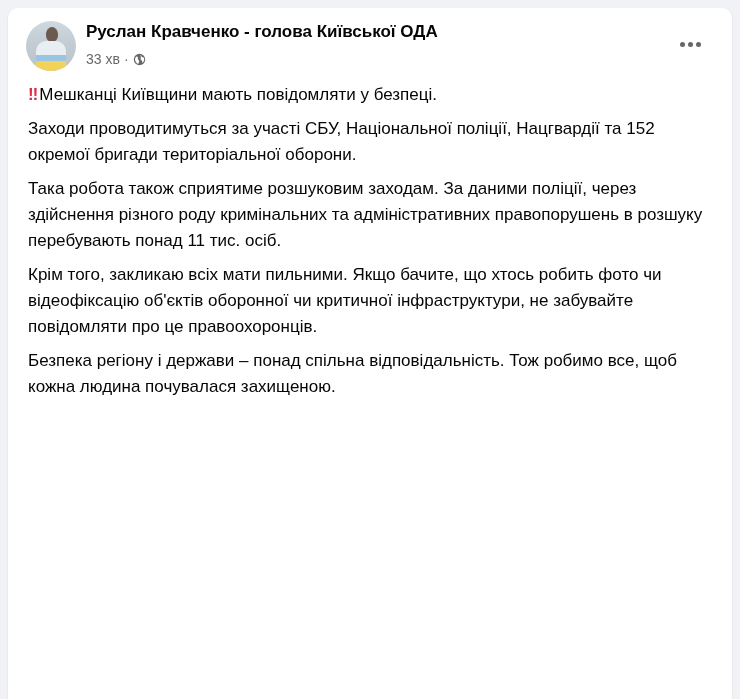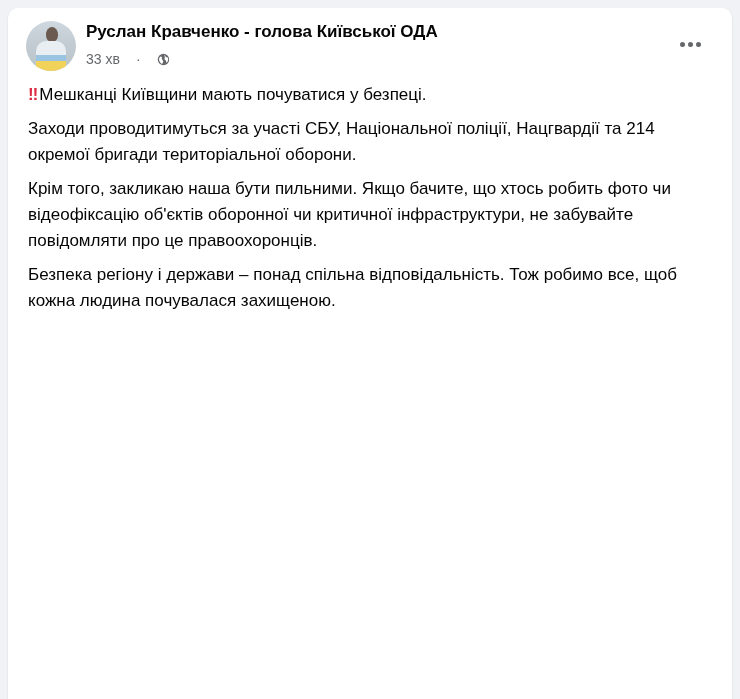--- a/index.html
+++ b/index.html
@@ -69,21 +69,21 @@
     }
     .meta {
       position: absolute;
       left: 78px;
       top: 43px;
       font-family: "Liberation Sans", sans-serif;
       font-size: 14px;
       color: #65676b;
       display: flex;
       align-items: center;
-      gap: 16px;
+      gap: 4px;
     }
     .meta .time { cursor: pointer; }
     .globe-icon {
       display: inline-block;
       width: 13px;
       height: 13px;
     }
     .more-button {
       position: absolute;
       left: 664px;
@@ -146,19 +146,20 @@
     </div>
     <div class="more-button">
       <span class="dot"></span>
       <span class="dot"></span>
       <span class="dot"></span>
     </div>
   </div>
 
   <div class="post-body">
     <p>
-      <span class="bangbang">‼</span><span>Мешканці Київщини мають почуватися у безпеці.</span>
+      <span class="bangbang">‼</span><span>Мешканці Київщини мають повідомляти у безпеці.</span>
     </p>
-    <p>Заходи проводитимуться за участі СБУ, Національної поліції, Нацгвардії та 214 окремої бригади територіальної оборони.</p>
-    <p>Крім того, закликаю наша бути пильними. Якщо бачите, що хтось робить фото чи відеофіксацію об'єктів оборонної чи критичної інфраструктури, не забувайте повідомляти про це правоохоронців.</p>
+    <p>Заходи проводитимуться за участі СБУ, Національної поліції, Нацгвардії та 152 окремої бригади територіальної оборони.</p>
+    <p>Така робота також сприятиме розшуковим заходам. За даними поліції, через здійснення різного роду кримінальних та адміністративних правопорушень в розшуку перебувають понад 11 тис. осіб.</p>
+    <p>Крім того, закликаю всіх мати пильними. Якщо бачите, що хтось робить фото чи відеофіксацію об'єктів оборонної чи критичної інфраструктури, не забувайте повідомляти про це правоохоронців.</p>
     <p>Безпека регіону і держави – понад спільна відповідальність. Тож робимо все, щоб кожна людина почувалася захищеною.</p>
   </div>
 </div>
 
 </body></html>

